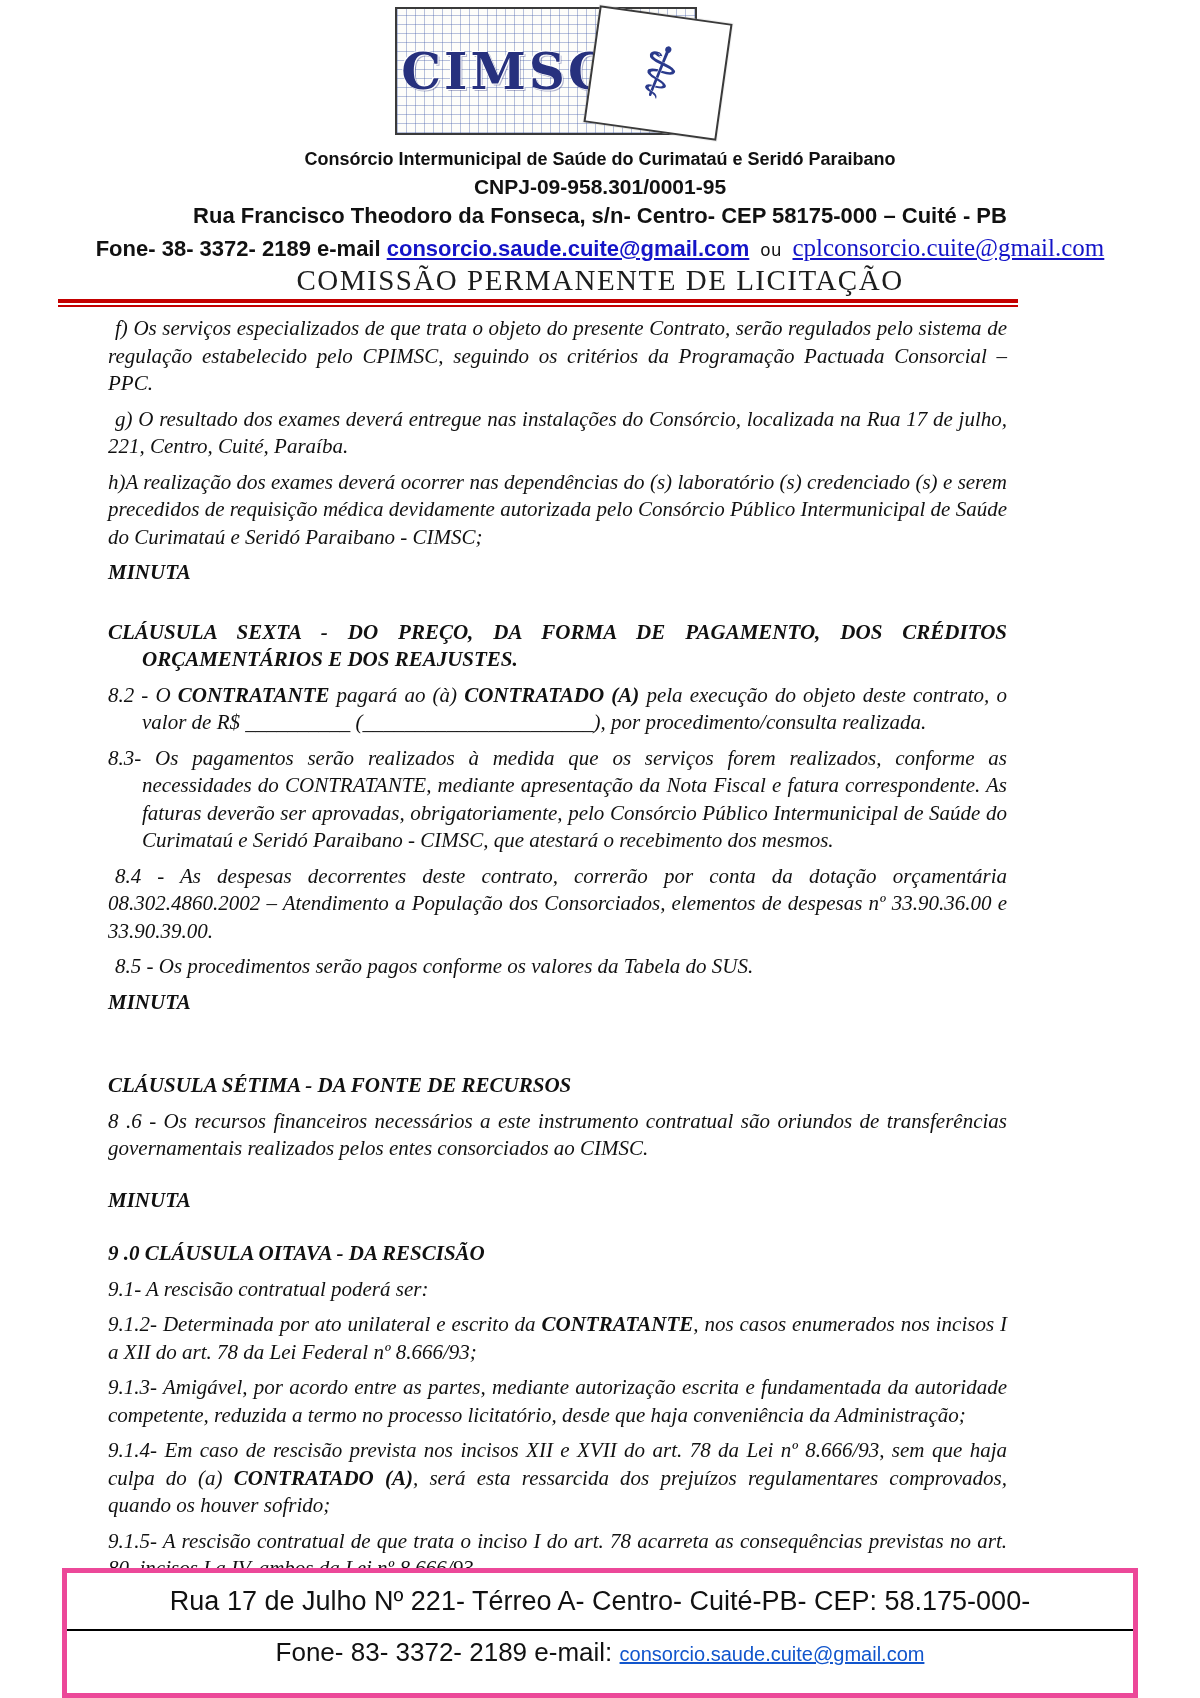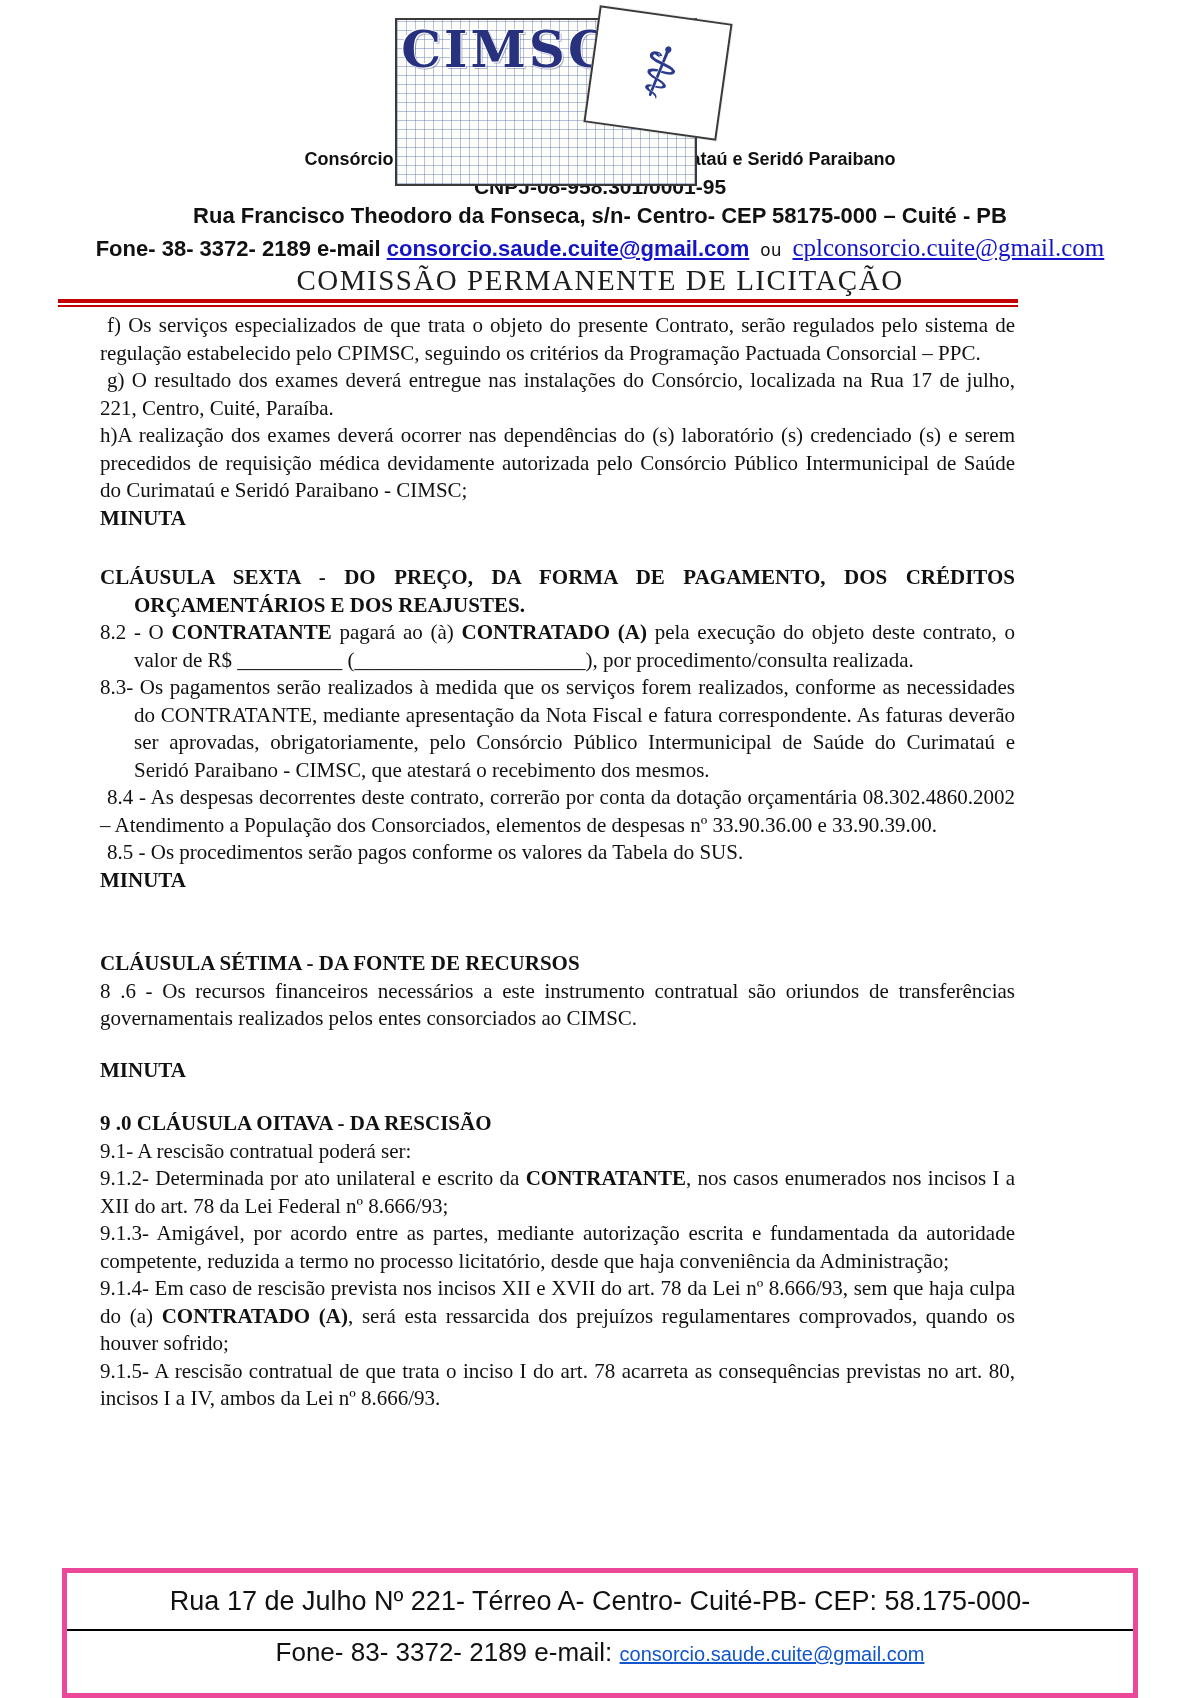--- a/index.html
+++ b/index.html
@@ -7,26 +7,26 @@
   .page {
     position:relative; width:1200px; height:1698px; margin:0 auto;
     background:#ffffff; color:#111;
     font-family:"Liberation Serif", serif; overflow:hidden;
   }
 
   
   .header { text-align:center; padding-top:4px; }
   .logo { position:relative; width:340px; height:132px; margin:2px 0 0 395px; text-align:left; }
   .logo-grid {
-    position:absolute; left:0; top:12px; width:302px; height:168px;
+    position:absolute; left:0; top:1px; width:302px; height:128px;
     border:2px solid #3a3a3a; background:
       repeating-linear-gradient(0deg, rgba(70,95,170,.38) 0 1px, transparent 1px 9px),
       repeating-linear-gradient(90deg, rgba(70,95,170,.38) 0 1px, transparent 1px 9px),
       #fdfdfa;
-    display:flex; justify-content:center;
+    display:flex; align-items:center; justify-content:center;
   }
   .logo-text {
     font-family:"DejaVu Serif", serif; font-weight:bold; font-size:50px;
     color:#27317e; letter-spacing:3px; padding-right:80px;
     text-shadow:1px 1px 0 #fff, -1px -1px 0 #fff, 2px 2px 0 rgba(39,49,126,.35);
   }
   .logo-badge {
     position:absolute; left:196px; top:8px; width:134px; height:118px;
     border:2px solid #3a3a3a; background:#fff; transform:rotate(8deg);
     display:flex; align-items:center; justify-content:center;
@@ -44,21 +44,21 @@
   .h-fone .email2 { color:#1414c8; text-decoration:underline; font-weight:normal;
                     font-family:"Liberation Serif", serif; font-size:25px; }
   .h-comissao { font-family:"Liberation Serif", serif; font-size:29px; color:#1d1d1d;
                 letter-spacing:1.5px; margin-top:2px; }
   .red-rule { margin:2px 0 0 58px; width:960px; height:8px;
               border-top:4px solid #c40000; border-bottom:2px solid #c40000; }
 
   
   .doc-body { margin:5px 185px 0 100px; width:915px;
               font-size:21px; line-height:1.31; text-align:justify; }
-  .para { margin:0; }
+  .para { margin:8px;font-style:italic; }
   .para b { font-weight:bold; }
   .hang { padding-left:34px; text-indent:-34px; }
   .ind-sm { text-indent:7px; }
   .mt-32 { margin-top:32px; }
   .mt-56 { margin-top:56px; }
   .mt-24 { margin-top:24px; }
   .mt-26 { margin-top:26px; }
 
   
   .footer { position:absolute; left:62px; right:62px; top:1568px; bottom:0;
@@ -77,21 +77,21 @@
   <div class="header">
     <div class="logo">
       <div class="logo-grid">
         <span class="logo-text">CIMSC</span>
       </div>
       <div class="logo-badge">
         <span class="caduceus">⚕</span>
       </div>
     </div>
     <div class="h-org">Consórcio Intermunicipal de Saúde do  Curimataú e Seridó Paraibano</div>
-    <div class="h-cnpj">CNPJ-08-958.301/0001-95</div>
+    <div class="h-cnpj">CNPJ-09-958.301/0001-95</div>
     <div class="h-addr">Rua Francisco Theodoro da Fonseca, s/n-  Centro- CEP 58175-000 – Cuité - PB</div>
     <div class="h-fone"><span>Fone- 38- 3372- 2189 e-mail </span><a class="email1">consorcio.saude.cuite@gmail.com</a><span class="ou"> ou </span><a class="email2">cplconsorcio.cuite@gmail.com</a></div>
     <div class="h-comissao">COMISSÃO PERMANENTE DE LICITAÇÃO</div>
     <div class="red-rule"></div>
   </div>
 
   <div class="doc-body">
     <p class="para ind-sm"><span>f) Os serviços especializados de que trata o objeto do presente Contrato, serão regulados pelo sistema de regulação estabelecido pelo CPIMSC, seguindo os critérios da Programação Pactuada Consorcial – PPC.</span></p>
     <p class="para ind-sm"><span>g) O resultado dos exames deverá entregue nas instalações do Consórcio, localizada na Rua 17 de julho, 221, Centro, Cuité, Paraíba.</span></p>
     <p class="para"><span>h)A realização dos exames deverá ocorrer nas dependências do (s) laboratório (s) credenciado (s) e serem precedidos de requisição médica devidamente autorizada pelo Consórcio Público Intermunicipal de Saúde do Curimataú e Seridó Paraibano - CIMSC;</span></p>

